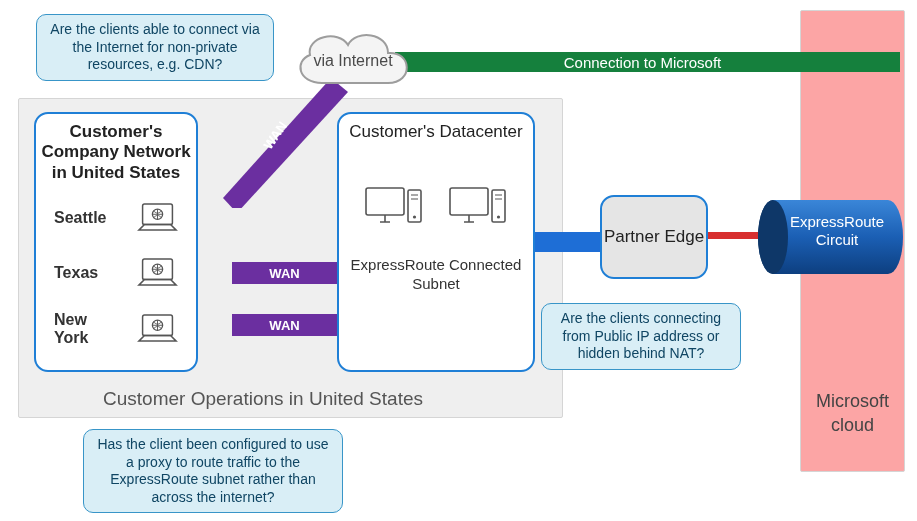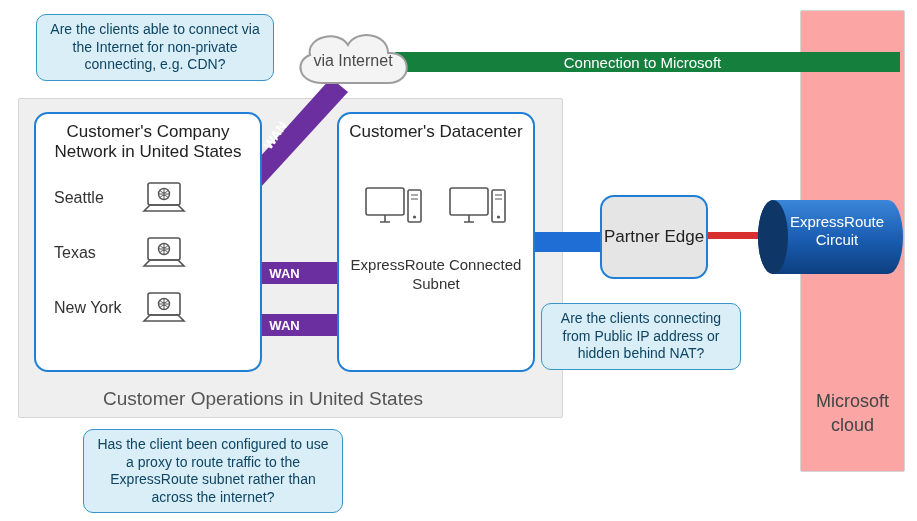--- a/index.html
+++ b/index.html
@@ -22,21 +22,21 @@
     z-index: 0;
   }
   .company-net, .datacenter {
     position: absolute;
     background: #fff;
     border: 2.5px solid #1f7fd6;
     border-radius: 14px;
     z-index: 2;
     text-align: center;
   }
-  .company-net { left: 34px; top: 112px; width: 228px; height: 260px; }
+  .company-net { left: 34px; top: 112px; width: 164px; height: 260px; font-weight: bold; }
   .datacenter  { left: 337px; top: 112px; width: 198px; height: 260px; }
   .box-title { font-size: 17px; color: #222; line-height: 1.2; margin: 8px 4px 10px; }
   .loc-row { display: flex; align-items: center; gap: 14px; padding: 3px 18px; font-size: 16px; color: #333; }
   .loc-row .lbl { width: 74px; text-align: left; }
   .dc-icons { display: flex; justify-content: center; gap: 24px; margin-top: 42px; margin-bottom: 28px; }
   .dc-sub { font-size: 15px; color: #333; line-height: 1.25; }
   .partner-edge {
     position: absolute;
     left: 600px; top: 195px; width: 108px; height: 84px;
     background: #e5e5e5; border: 2.5px solid #1f7fd6; border-radius: 14px;
@@ -215,15 +215,15 @@
       </linearGradient>
     </defs>
     <ellipse cx="18" cy="45" rx="15" ry="37" fill="#123f78"></ellipse>
     <rect x="18" y="8" width="115" height="74" fill="url(#g1)"></rect>
     <ellipse cx="133" cy="45" rx="15" ry="37" fill="url(#g1)"></ellipse>
     <ellipse cx="18" cy="45" rx="15" ry="37" fill="#0e3768"></ellipse>
   </svg>
   <div class="cyl-label">ExpressRoute Circuit</div>
 </div>
 
-<div class="callout" id="co1">Are the clients able to connect via the Internet for non-private connecting, e.g. CDN?</div>
+<div class="callout" id="co1">Are the clients able to connect via the Internet for non-private resources, e.g. CDN?</div>
 <div class="callout" id="co2">Has the client been configured to use a proxy to route traffic to the ExpressRoute subnet rather than across the internet?</div>
 <div class="callout" id="co3">Are the clients connecting from Public IP address or hidden behind NAT?</div>
 
 </body></html>

